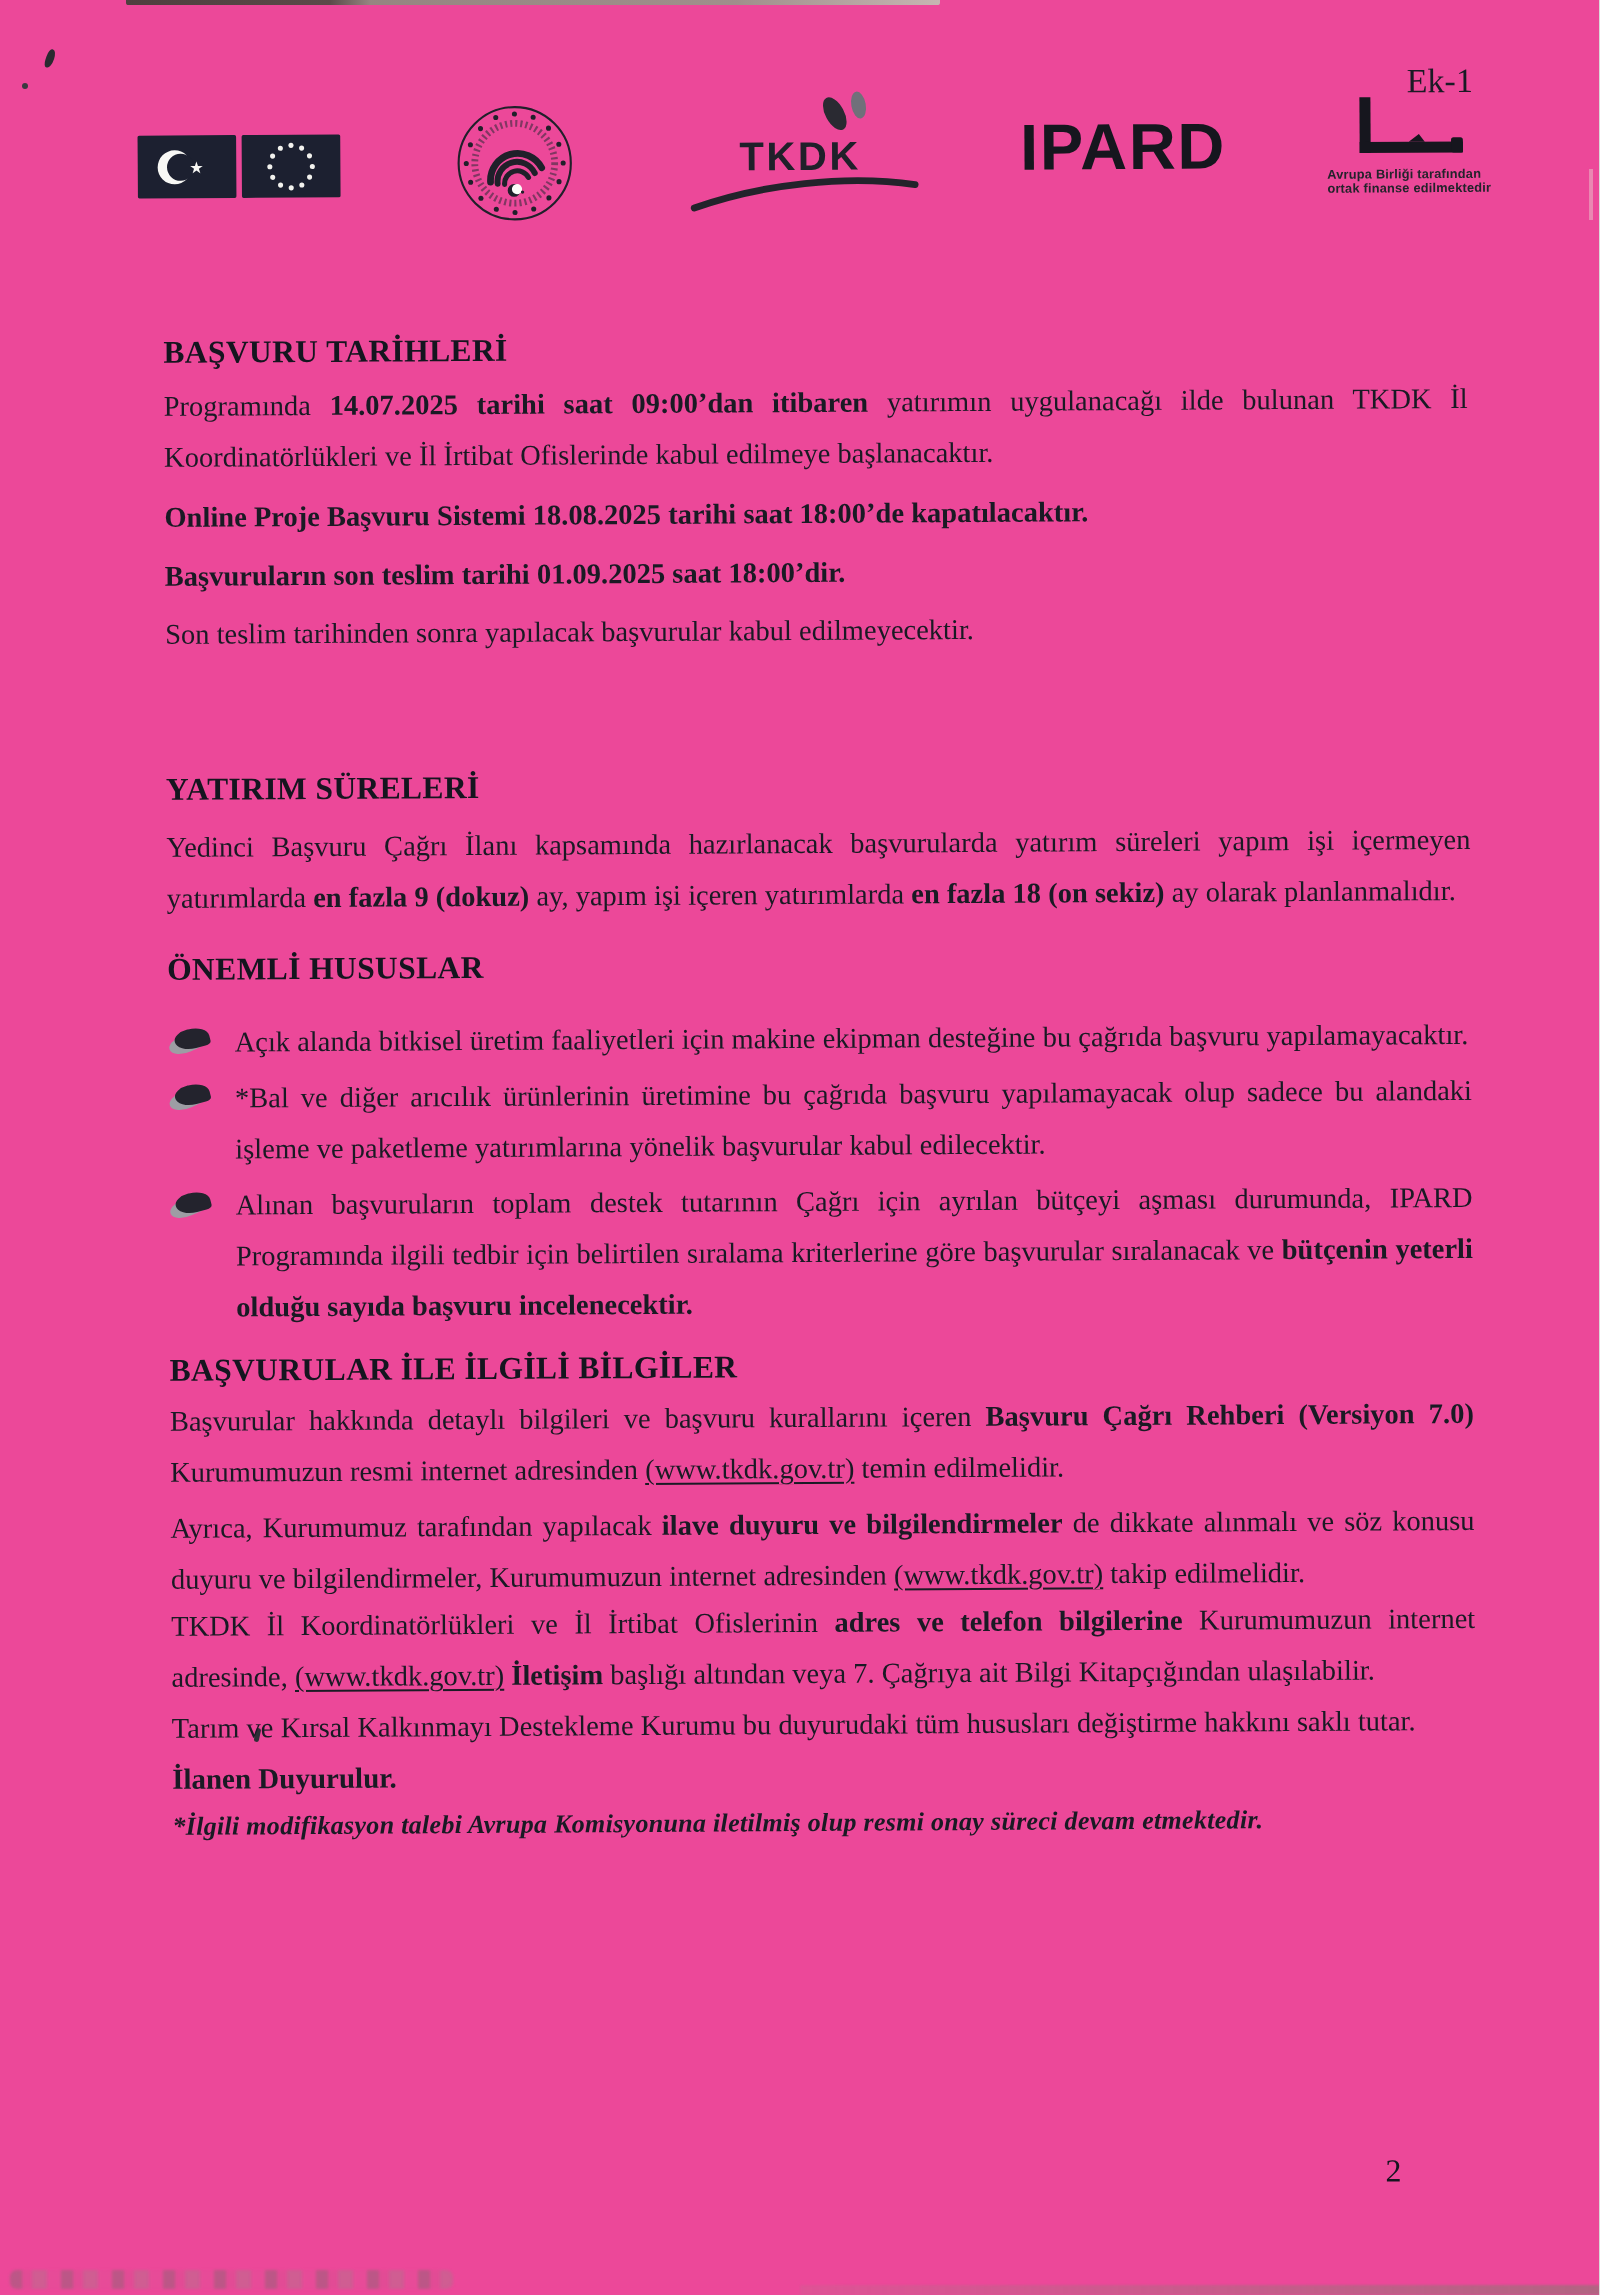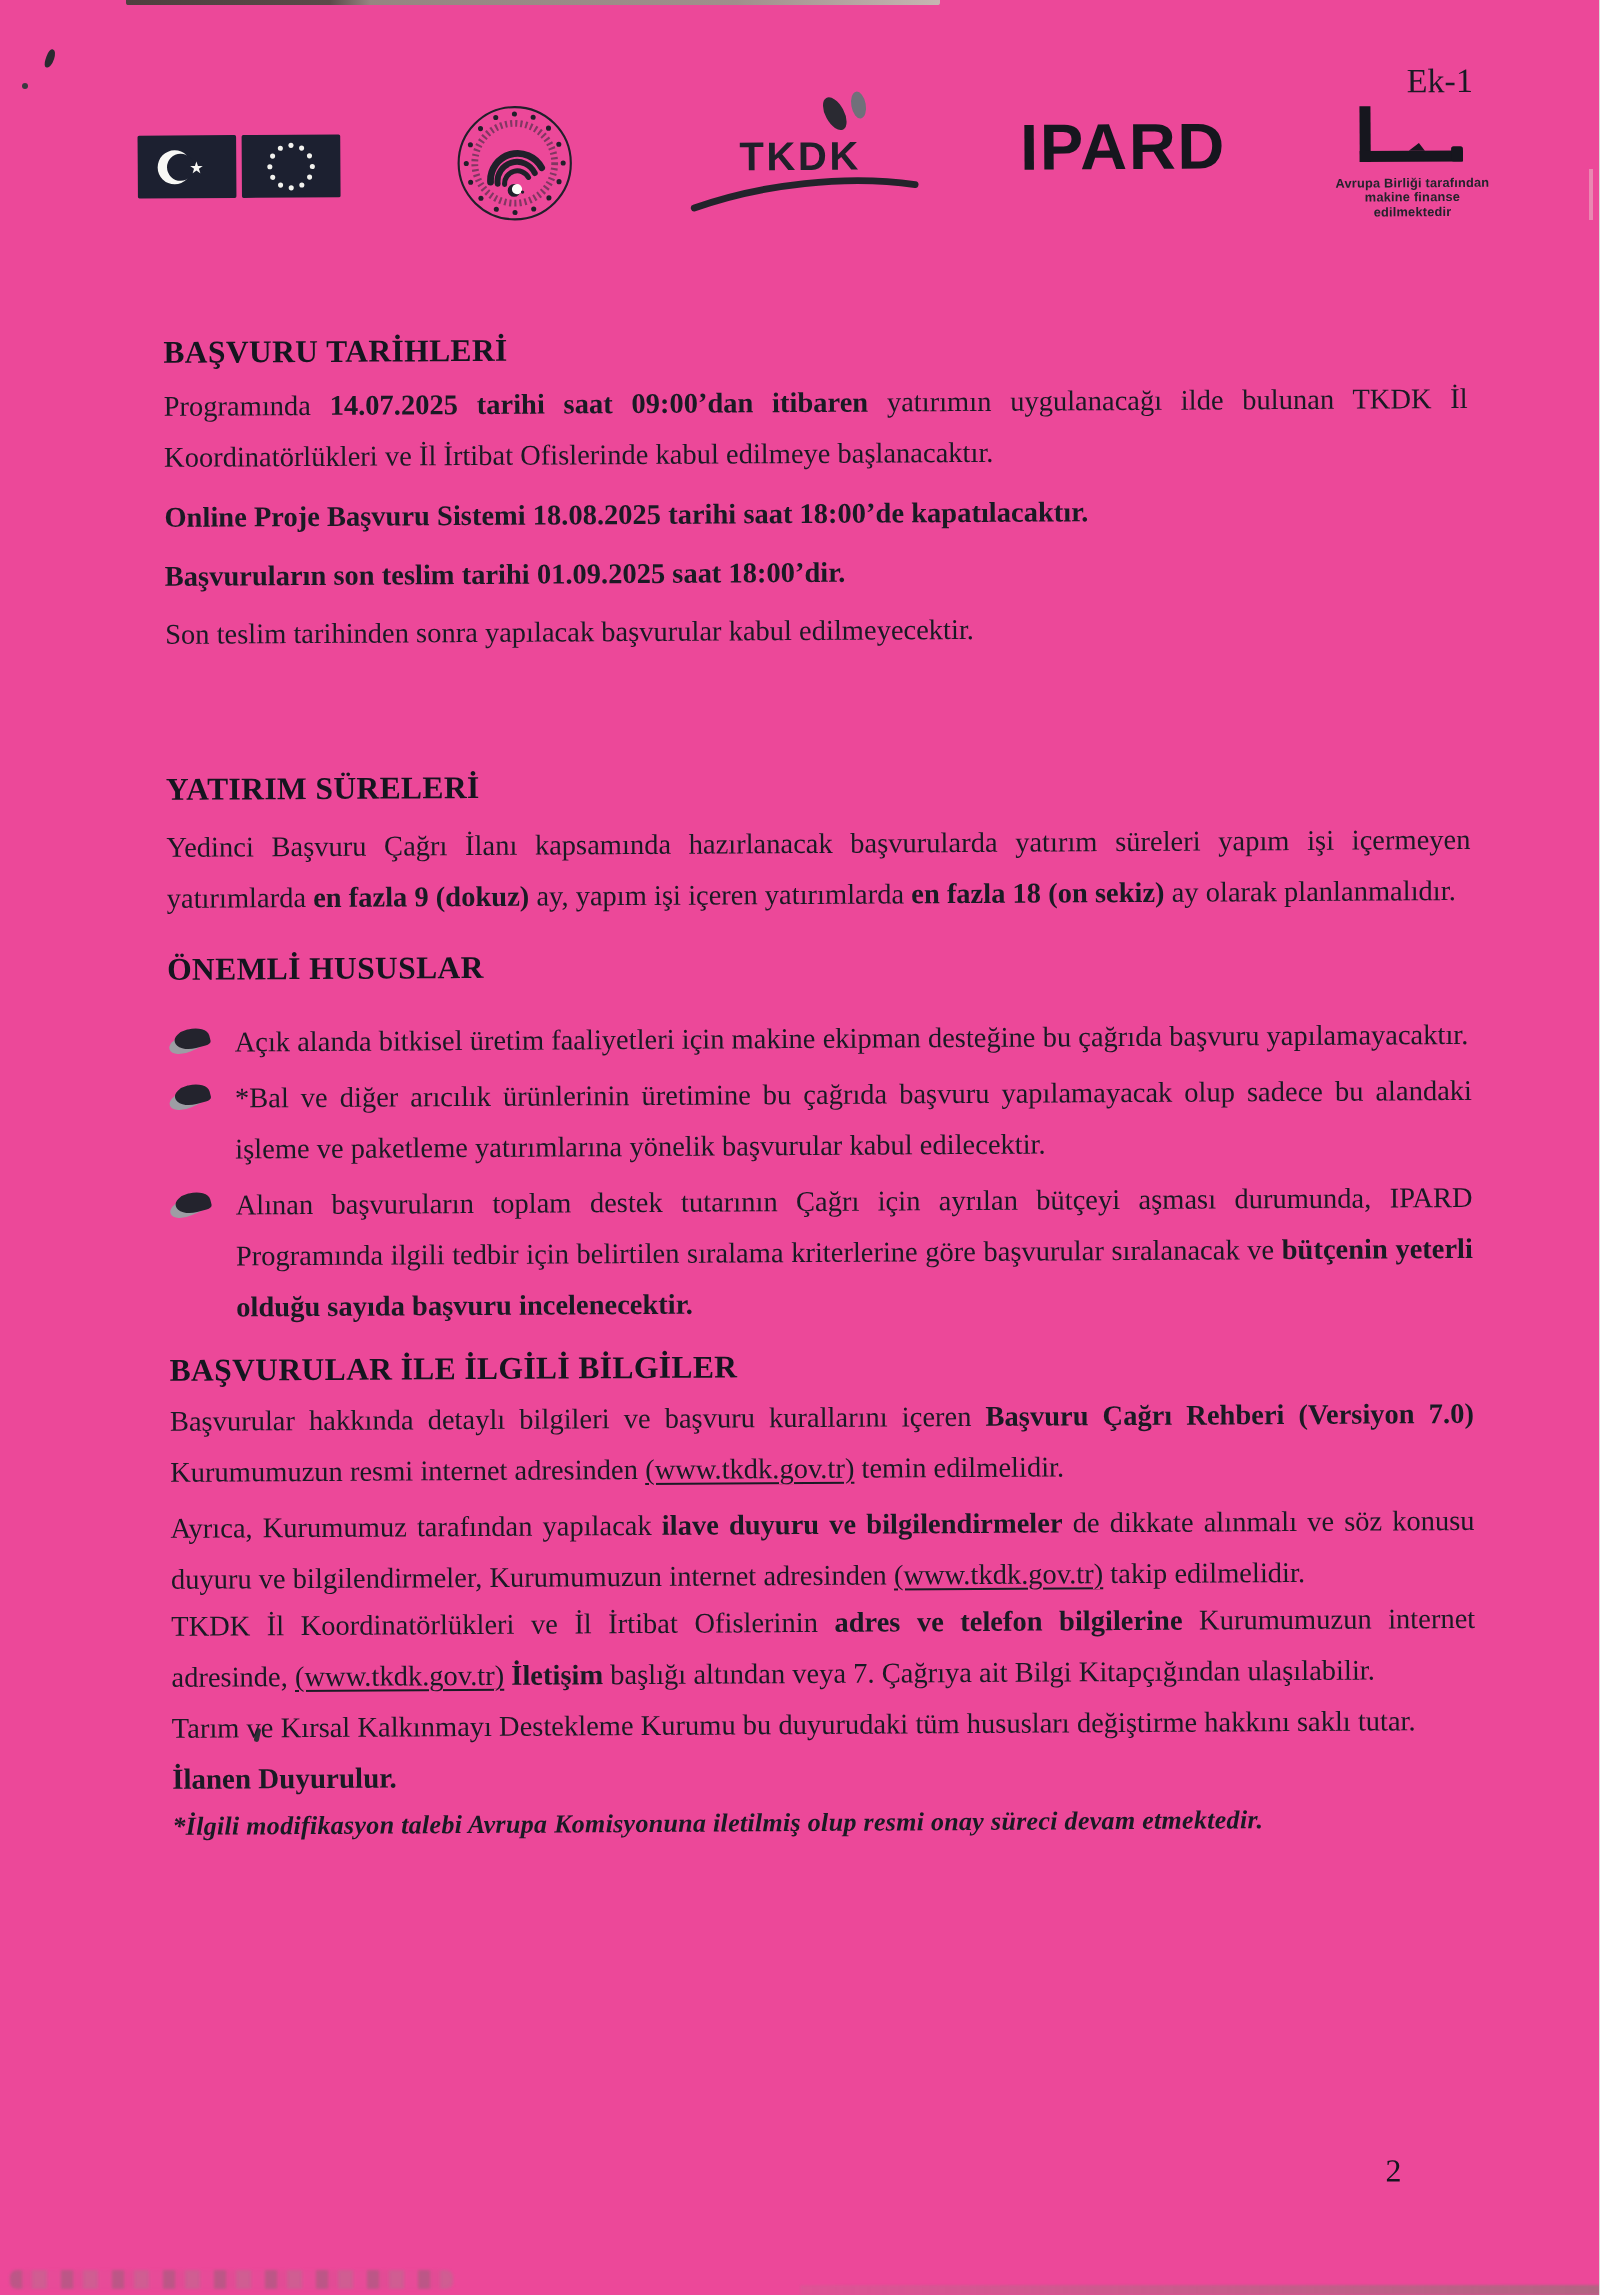--- a/index.html
+++ b/index.html
@@ -16,21 +16,21 @@
   .flags { position:absolute; left:143px; top:131px; }
   .seal  { position:absolute; left:461px; top:102px; }
   .tkdk-wrap { position:absolute; left:674px; top:85px; width:264px; height:136px; }
   .tkdk-text { display:block; margin-top:49px; text-align:center;
     font-family:"Liberation Sans", sans-serif; font-weight:bold;
     font-size:40px; letter-spacing:2.6px; color:#20202a; }
   .tkdk-svg { position:absolute; left:0; top:0; }
   .ipard { position:absolute; left:1026px; top:111px;
     font-family:"Liberation Sans", sans-serif; font-weight:bold;
     font-size:65px; letter-spacing:1.7px; color:#16161e; }
-  .eucofund { position:absolute; left:1333px; top:108px; width:170px; text-align:center; }
+  .eucofund { position:absolute; left:1333px; top:99px; width:170px; text-align:left; }
   .eucofund .caption { margin-top:1.7px; font-family:"Liberation Sans", sans-serif;
     font-weight:bold; font-size:12.8px; line-height:14.5px; color:#23232b; letter-spacing:0.2px; }
   .eucofund .caption span { display:block; }
 
   
   .content { position:absolute; left:168px; top:330px; width:1304px; }
   h2.sec { font-size:31.5px; font-weight:bold; line-height:37px; letter-spacing:0.4px; color:#15151f; }
   p.body { font-size:28.5px; line-height:51px; text-align:justify; color:#1a1a24; }
   .b { font-weight:bold; }
   .url { text-decoration:underline; text-underline-offset:4.3px; text-decoration-thickness:1.9px; }
@@ -158,21 +158,21 @@
 
     <div class="eucofund">
       <svg width="170" height="66" viewBox="0 0 200 78">
         <rect x="38" y="2" width="13" height="66" fill="#16161e"></rect>
         <rect x="38" y="55" width="122" height="13" fill="#16161e"></rect>
         <path d="M96,55 l12,-9 7,9 Z" fill="#16161e"></path>
         <rect x="146" y="50" width="14" height="18" rx="3" fill="#16161e"></rect>
       </svg>
       <div class="caption">
         <span>Avrupa Birliği tarafından</span>
-        <span>makine finanse edilmektedir</span>
+        <span>ortak finanse edilmektedir</span>
       </div>
     </div>
 
     <div class="content">
 
       <h2 class="sec">BAŞVURU TARİHLERİ</h2>
       <p class="body mt-s1p1"><span>Programında </span><span class="b">14.07.2025 tarihi saat 09:00’dan itibaren</span><span> yatırımın uygulanacağı ilde bulunan TKDK İl Koordinatörlükleri ve İl İrtibat Ofislerinde kabul edilmeye başlanacaktır.</span></p>
       <p class="body mt-line b">Online Proje Başvuru Sistemi 18.08.2025 tarihi saat 18:00’de kapatılacaktır.</p>
       <p class="body mt-line b">Başvuruların son teslim tarihi 01.09.2025 saat 18:00’dir.</p>
       <p class="body mt-line2">Son teslim tarihinden sonra yapılacak başvurular kabul edilmeyecektir.</p>

